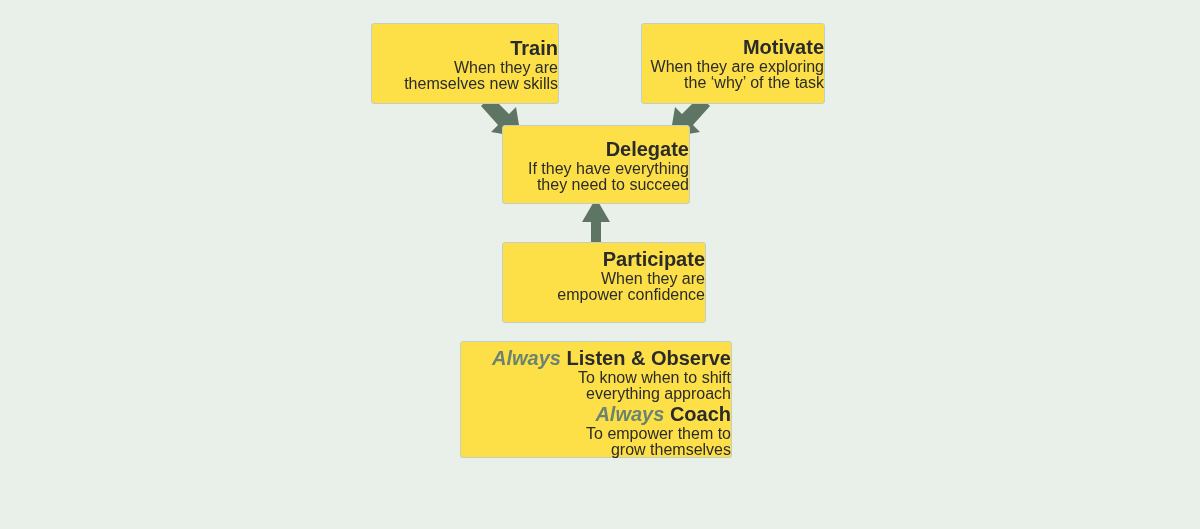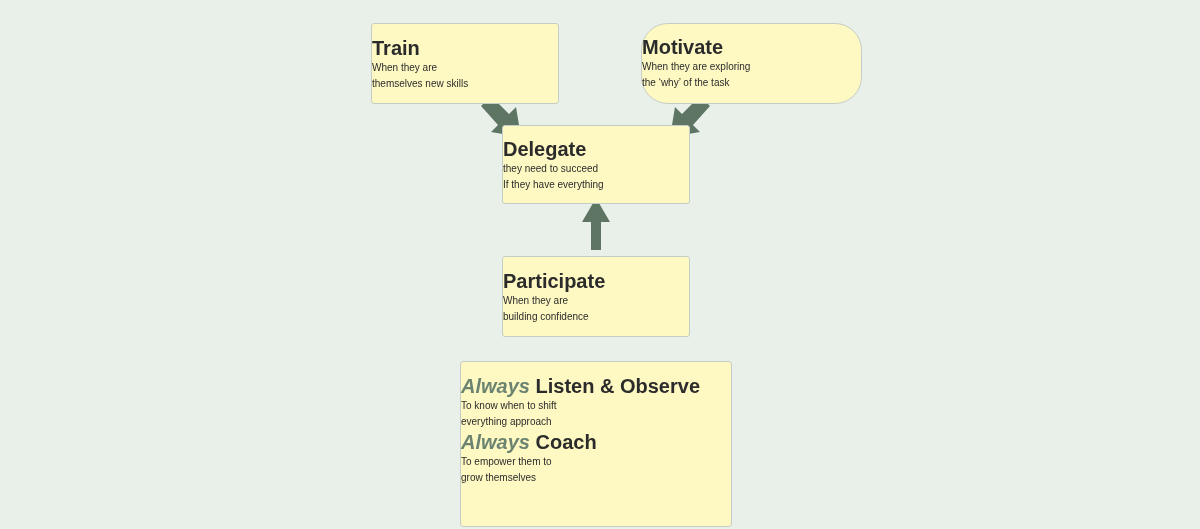--- a/index.html
+++ b/index.html
@@ -6,45 +6,45 @@
   body {
     width: 1200px; height: 529px;
     background: #e9f0ea;
     position: relative;
     overflow: hidden;
     font-family: "Liberation Sans", "DejaVu Sans", sans-serif;
     color: #2b2b2b;
   }
   .box {
     position: absolute;
-    background: #fef9c3;
+    background: #fde047;
     border: 1.5px solid #c5cdc7;
     border-radius: 3px;
     box-sizing: border-box;
-    text-align: left;
+    text-align: right;
   }
   .title {
     font-weight: bold;
     font-size: 20px;
     line-height: 24px;
     color: #2b2b2b;
     margin: 0;
   }
   .sub {
-    font-size: 10px;
+    font-size: 16px;
     line-height: 16px;
     color: #2b2b2b;
     margin: 0;
   }
   .accent { font-style: italic; color: #6b8370; }
   #train     { left: 371px; top: 23px;  width: 188px; height: 81px; padding-top: 12px; }
-  #motivate  { left: 641px; top: 23px;  width: 221px; height: 81px; padding-top: 11px; border-radius: 27px; }
+  #motivate  { left: 641px; top: 23px;  width: 184px; height: 81px; padding-top: 11px; }
   #delegate  { left: 502px; top: 125px; width: 188px; height: 79px; padding-top: 11px; }
-  #participate { left: 502px; top: 242px; width: 188px; height: 81px; padding-top: 12px; margin-top: 14px; }
-  #always    { left: 460px; top: 361px; width: 272px; height: 166px; padding-top: 12px; }
+  #participate { left: 502px; top: 242px; width: 204px; height: 81px; padding-top: 4px; }
+  #always    { left: 460px; top: 341px; width: 272px; height: 117px; padding-top: 4px; }
   #always .block2 { margin-top: 0; }
   svg.arrows { position: absolute; left: 0; top: 0; width: 1200px; height: 529px; pointer-events: none; }
 </style>
 </head>
 <body>
 
 <svg class="arrows" viewBox="0 0 1200 529">
   <g fill="#5f7564">
     <polygon points="481,106 491,96 509,114 516,107 521,137 491,132 498,125"></polygon>
     <polygon points="710,106 700,96 682,114 675,107 670,137 700,132 693,125"></polygon>
@@ -59,28 +59,28 @@
 </div>
 
 <div class="box" id="motivate">
   <p class="title">Motivate</p>
   <p class="sub">When they are exploring</p>
   <p class="sub">the ‘why’ of the task</p>
 </div>
 
 <div class="box" id="delegate">
   <p class="title">Delegate</p>
+  <p class="sub">If they have everything</p>
   <p class="sub">they need to succeed</p>
-  <p class="sub">If they have everything</p>
 </div>
 
 <div class="box" id="participate">
   <p class="title">Participate</p>
   <p class="sub">When they are</p>
-  <p class="sub">building confidence</p>
+  <p class="sub">empower confidence</p>
 </div>
 
 <div class="box" id="always">
   <div class="block1">
     <p class="title">
       <span class="accent">Always</span>
       <span>Listen &amp; Observe</span>
     </p>
     <p class="sub">To know when to shift</p>
     <p class="sub">everything approach</p>

